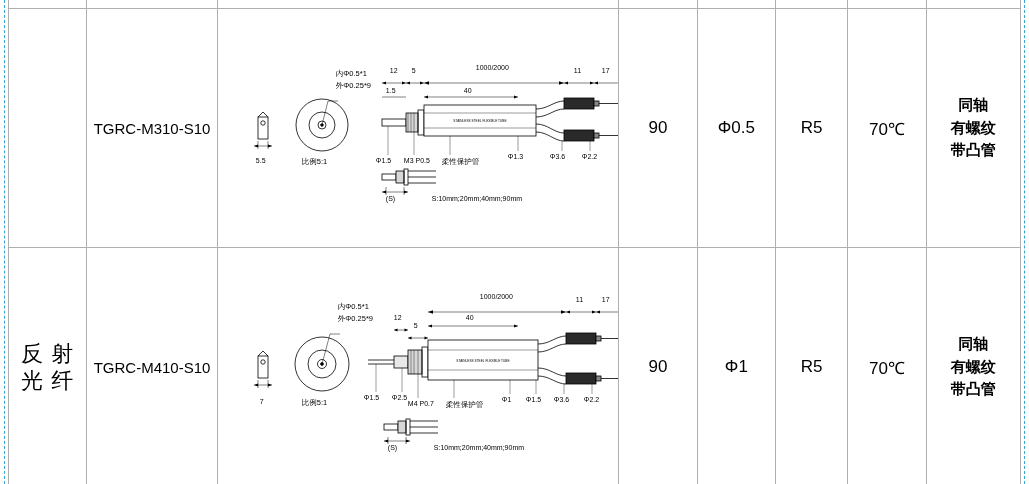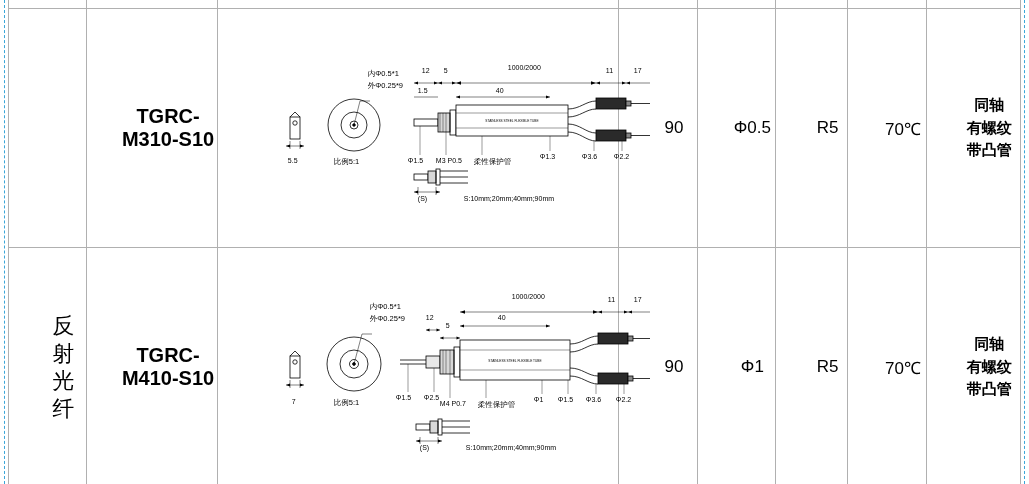--- a/index.html
+++ b/index.html
@@ -30,36 +30,36 @@
     table-layout:fixed;
   }
   table.spec td{
     border:1px solid #b0b0b0;
     padding:0;
     vertical-align:middle;
     text-align:center;
     font-size:15px;
   }
   tr.toprow td{height:8px;border-top:none;}
-  tr.datarow td{height:238px;padding-left:32px;}
+  tr.datarow td{height:238px;}
 
   .col-cat{width:78px;}
   .col-model{width:130px;}
   .col-draw{width:400px;}
   .col-num{width:78px;}
   .col-dia{width:78px;}
   .col-r{width:72px;}
   .col-temp{width:78px;}
   .col-note{width:94px;}
 
   .cat-text{
     font-size:22px;line-height:1.25;
     letter-spacing:1px;
   }
-  .model-text{font-size:20px;font-weight:bold;}
+  .model-text{font-size:15px;}
   .val-text{font-size:17px;}
   .note-text{font-size:15px;line-height:1.5;font-weight:bold;}
 
   
   .draw{
     position:relative;
     width:400px;height:238px;
     overflow:hidden;
   }
   .draw svg{display:block;}

